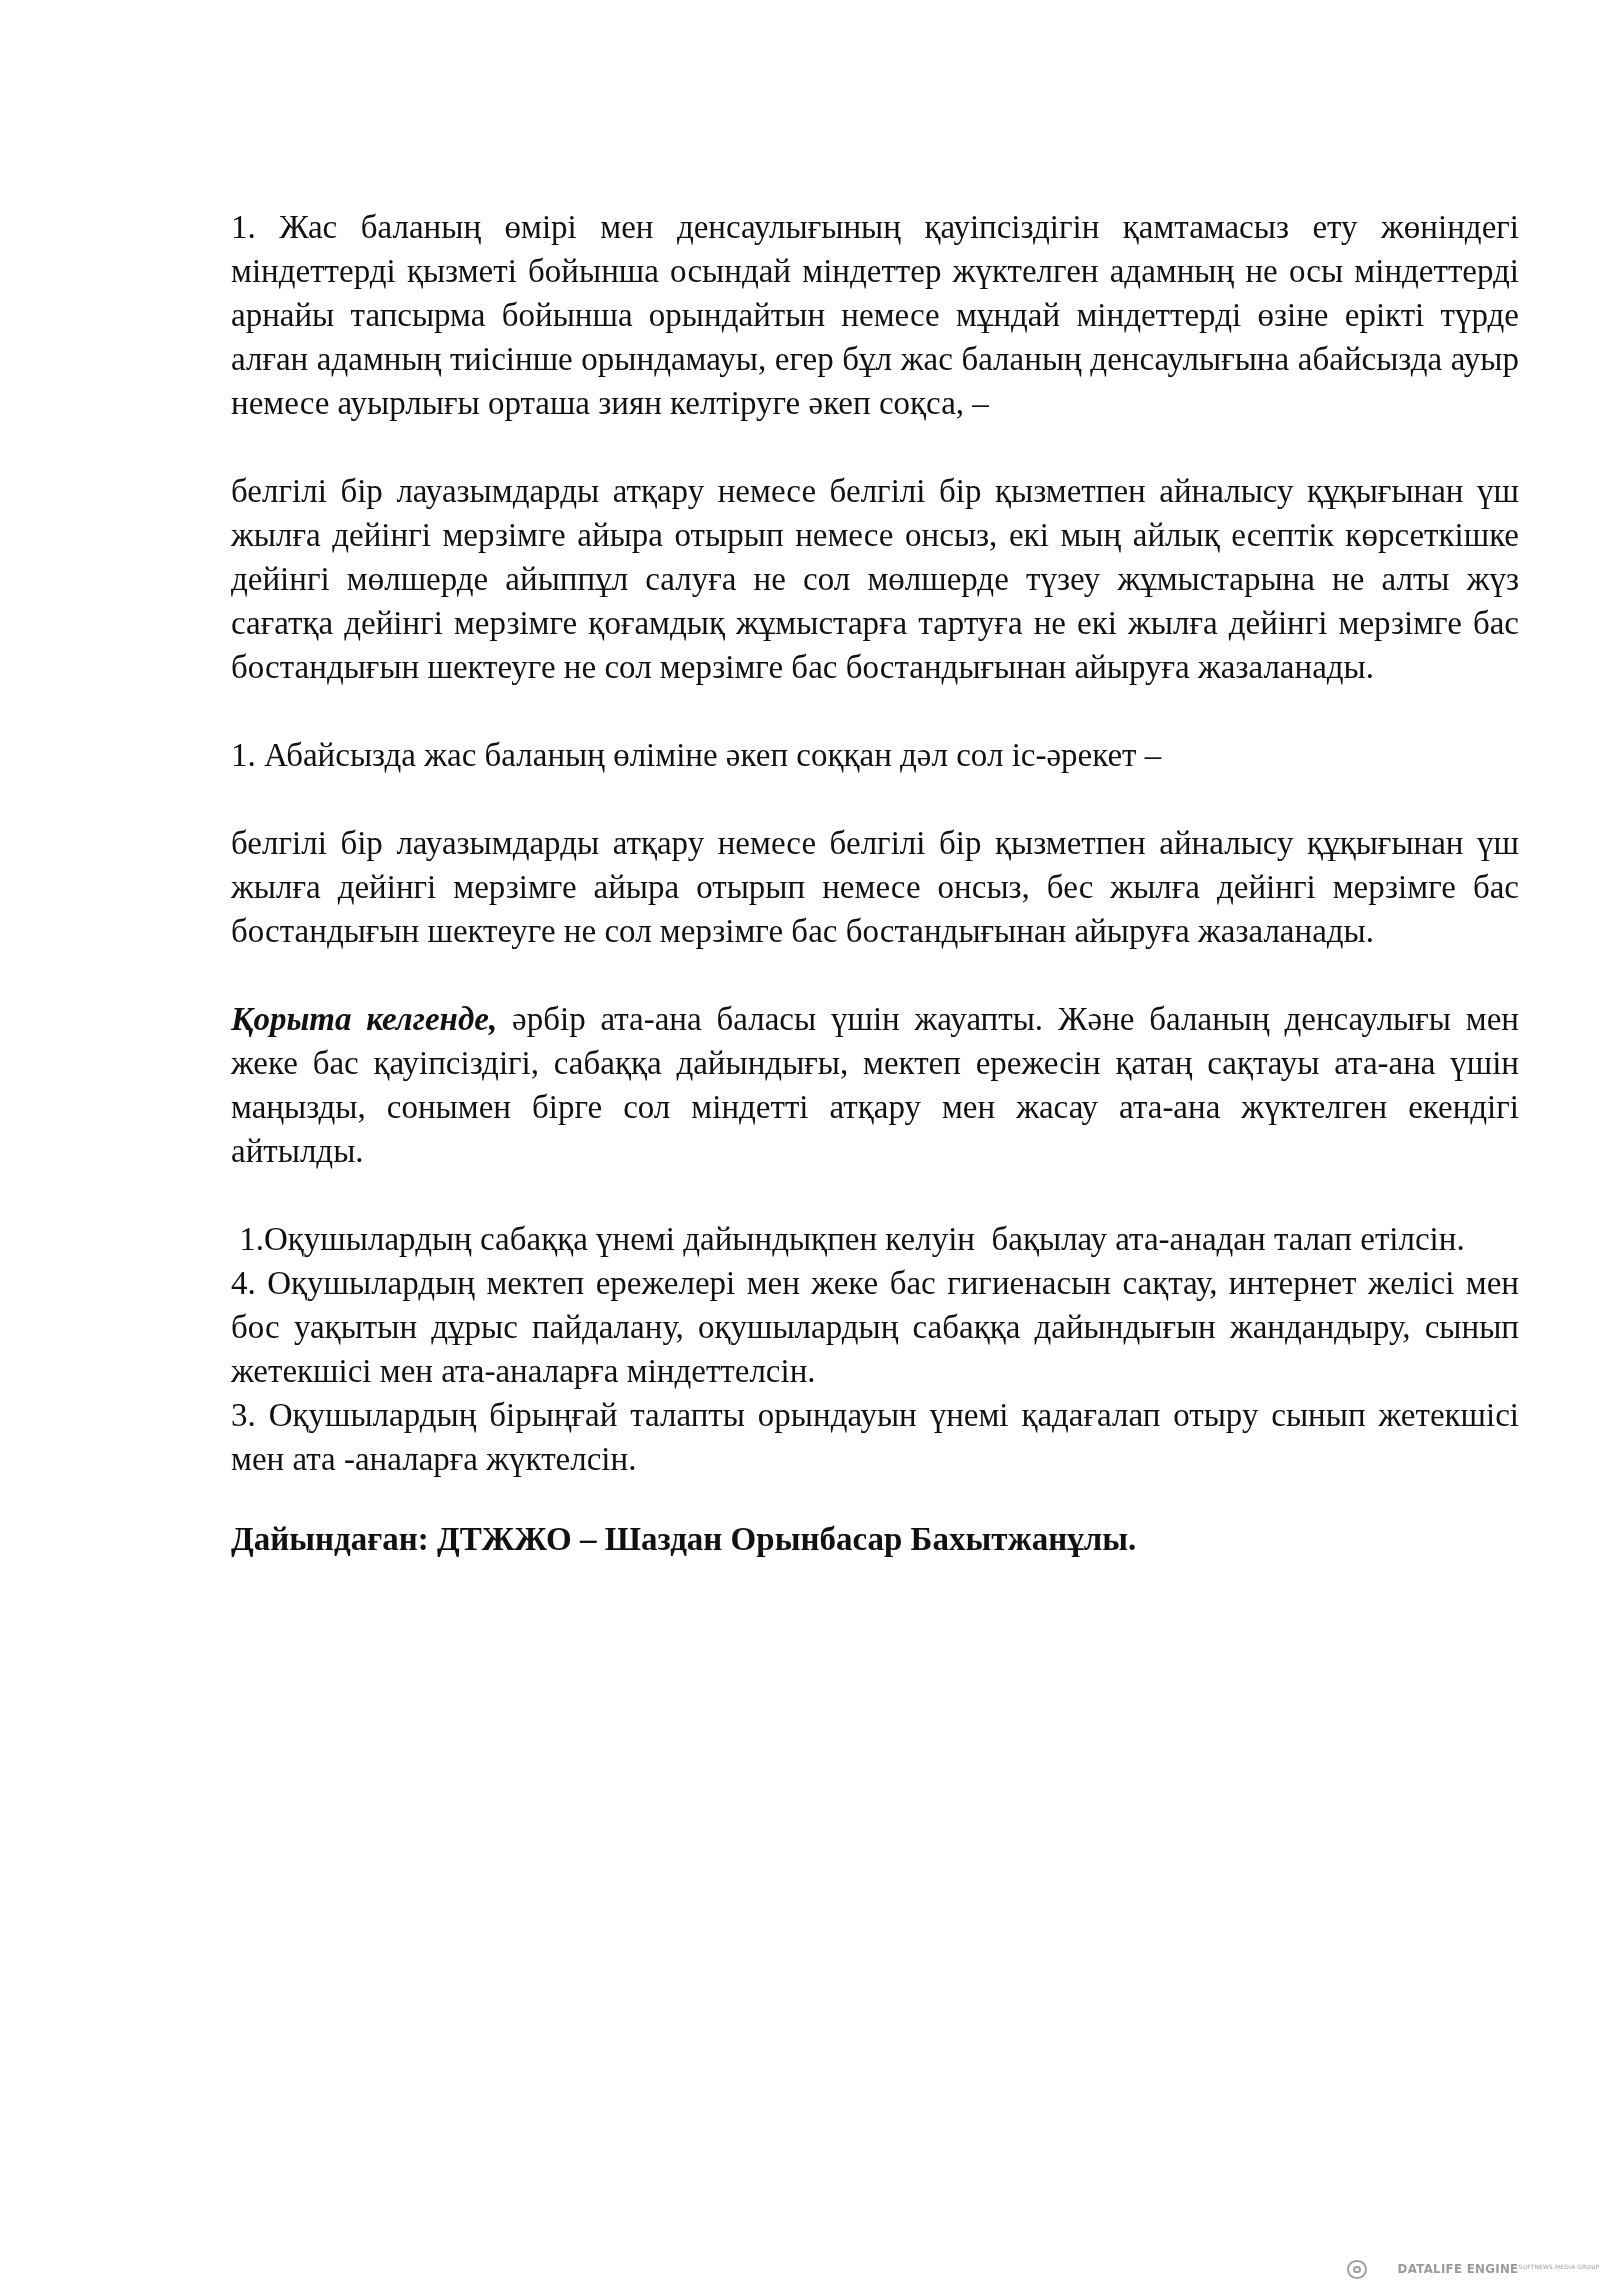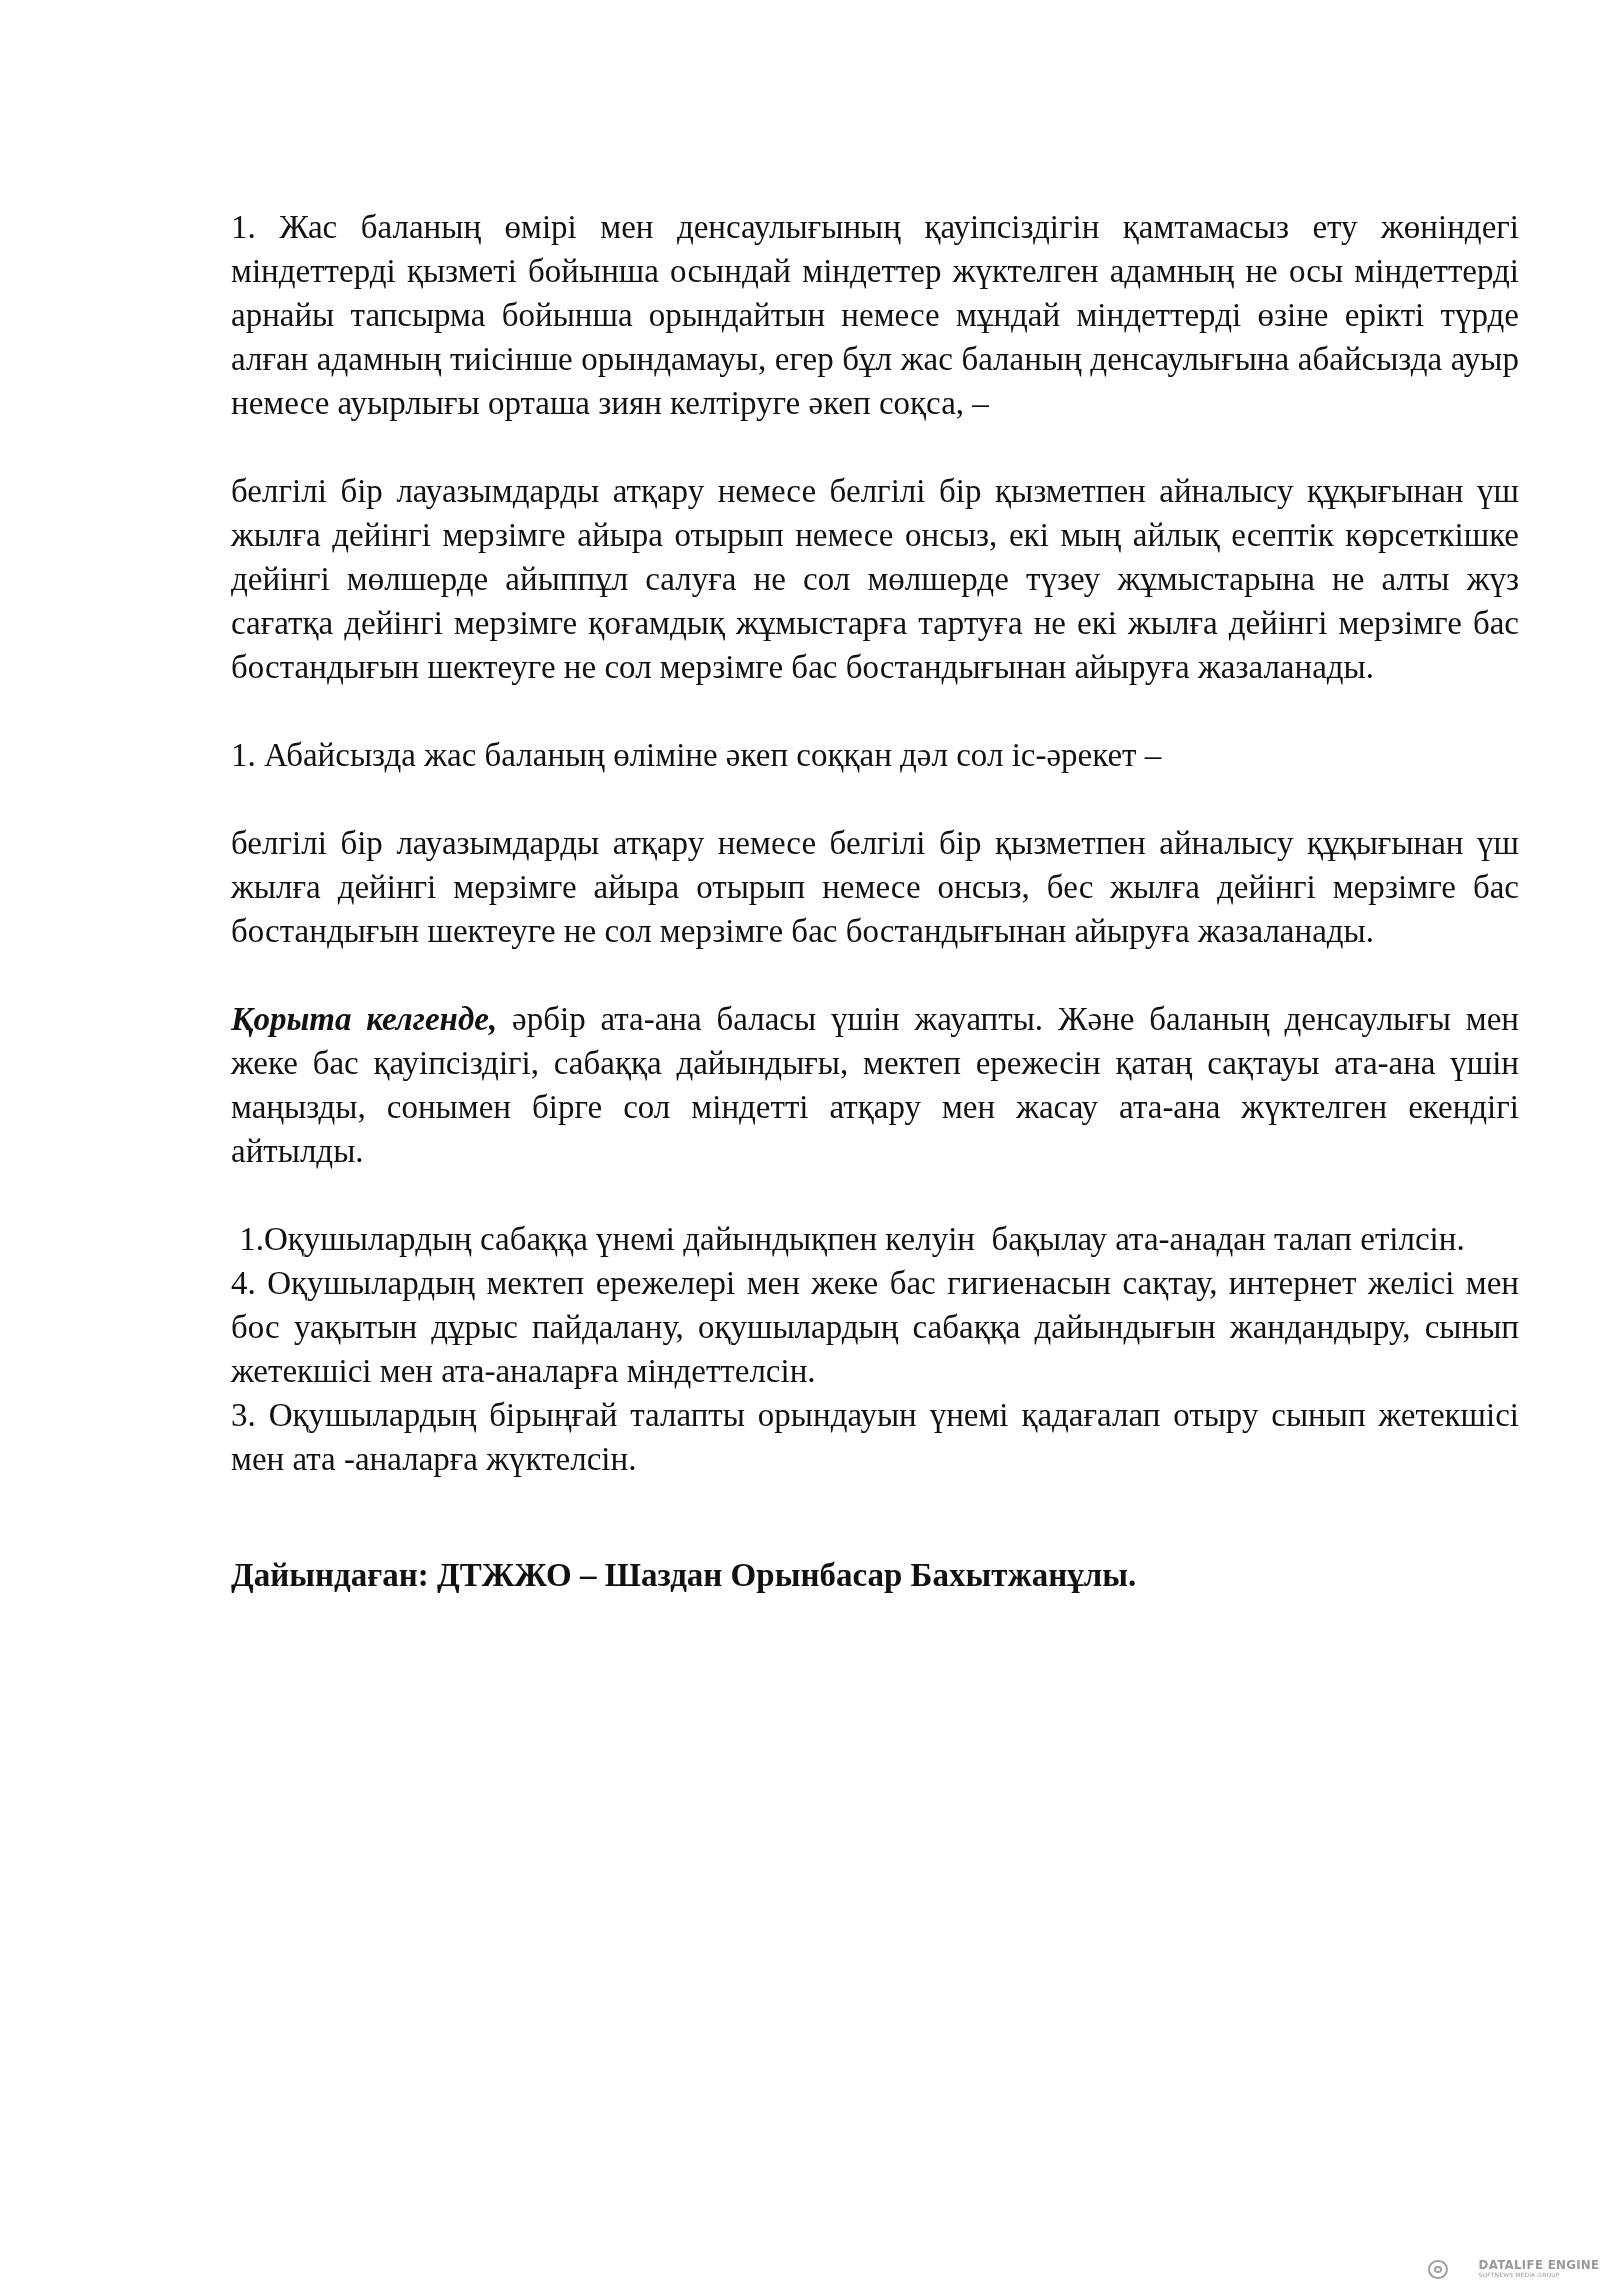--- a/index.html
+++ b/index.html
@@ -11,34 +11,34 @@
   }
   .para { margin: 0; text-align: justify; text-align-last: left; }
   .gap { height: 44px; }
   .diamond {
     display: inline-block; width: 21.6px; height: 21.6px; margin: 0 7.8px 0 5.9px;
     transform: rotate(45deg); vertical-align: 2px;
     border: 2px solid #111;
     background: repeating-linear-gradient(90deg, #111 0 2px, #fff 2px 3.9px);
   }
   .bold { font-weight: bold; font-style: italic; }
-  .signature { text-align: right; font-weight: bold; margin-top: 72px; }
+  .signature { text-align: right; font-weight: bold; margin-top: 36px; }
   .watermark {
     position: absolute; right: 21.6px; bottom: 13.7px; display: flex; align-items: center;
     font-family: "DejaVu Sans", sans-serif; color: #9a9a9a;
   }
   .wm-logo {
     width: 15.7px; height: 15.7px; border: 2.5px solid #a0a0a0; border-radius: 50%;
     margin-right: 4.9px; position: relative;
   }
   .wm-logo::after {
     content: ""; position: absolute; left: 3.9px; top: 3.9px; width: 7.8px; height: 7.8px;
     border: 2px solid #a0a0a0; border-radius: 50%; box-sizing: border-box;
   }
-  .wm-text { display: flex; flex-direction: column; line-height: 1; margin-left: 26px; }
+  .wm-text { display: flex; line-height: 1; margin-left: 26px; }
   .wm-title { font-size: 11.8px; font-weight: bold; letter-spacing: 0.3px; }
   .wm-sub { font-size: 5.9px; letter-spacing: 0.2px; margin-top: 1px; }
 </style>
 </head>
 <body>
 
 <div class="page">
   <div class="gap"></div>
   <p class="para">1. Жас баланың өмірі мен денсаулығының қауіпсіздігін қамтамасыз ету жөніндегі міндеттерді қызметі бойынша осындай міндеттер жүктелген адамның не осы міндеттерді арнайы тапсырма бойынша орындайтын немесе мұндай міндеттерді өзіне ерікті түрде алған адамның тиісінше орындамауы, егер бұл жас баланың денсаулығына абайсызда ауыр немесе ауырлығы орташа зиян келтіруге әкеп соқса, –</p>
   <div class="gap"></div>

